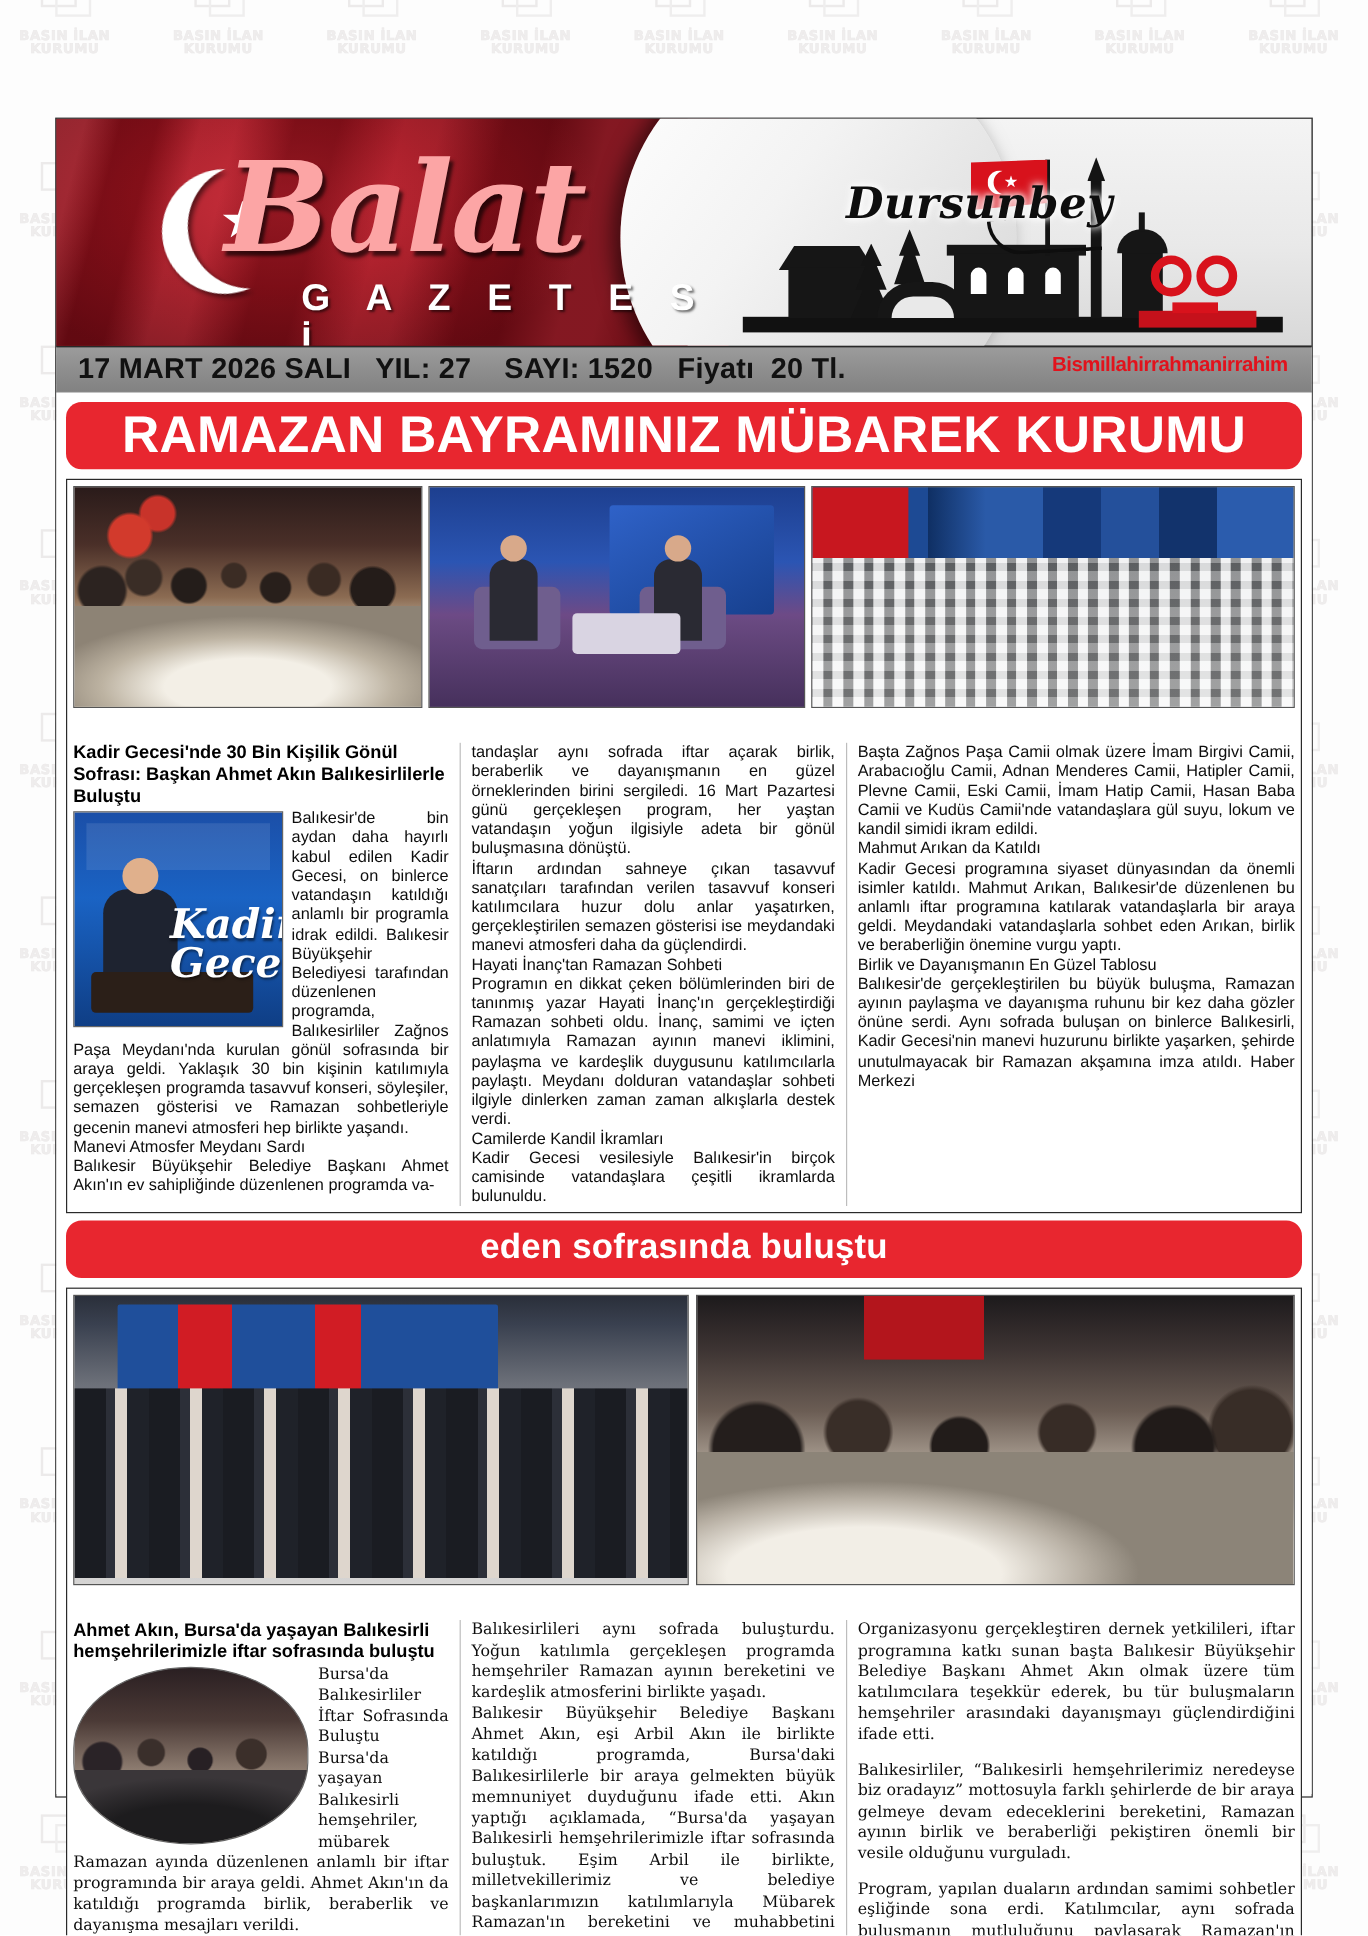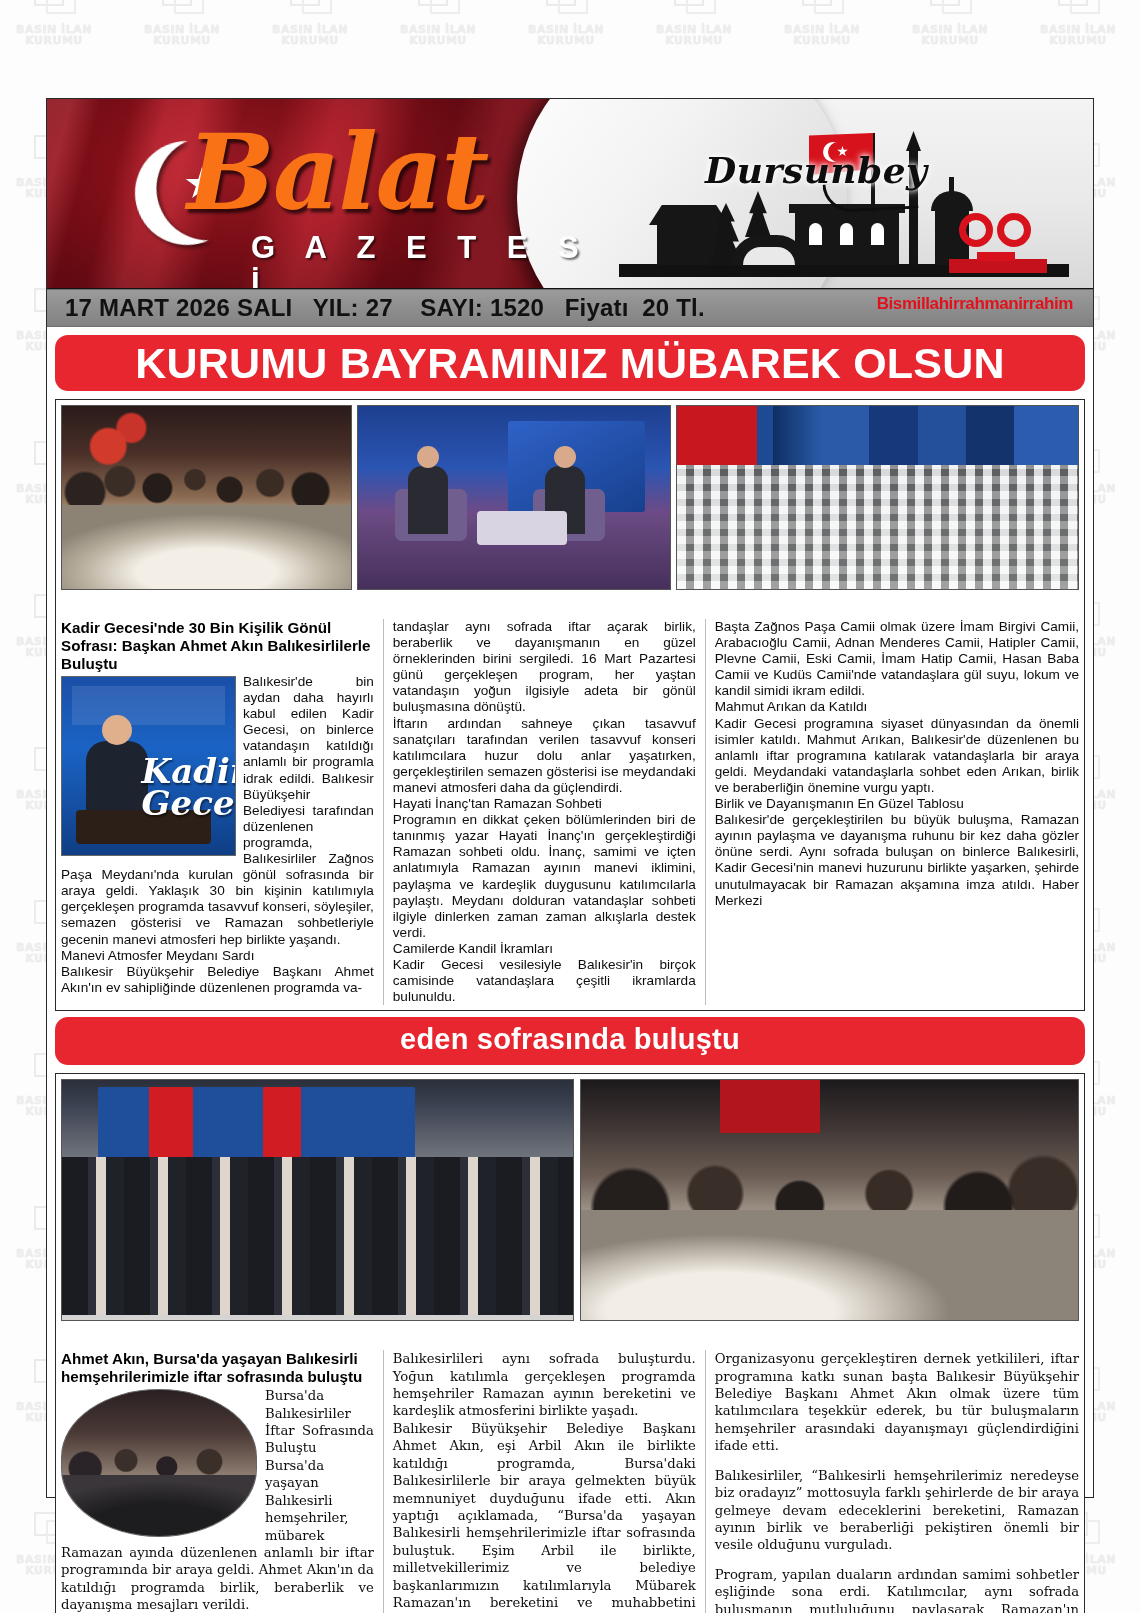--- a/index.html
+++ b/index.html
@@ -123,21 +123,21 @@
     clip-path: polygon(50% 0%, 61% 35%, 98% 35%, 68% 57%, 79% 91%, 50% 70%, 21% 91%, 32% 57%, 2% 35%, 39% 35%);
     filter: drop-shadow(2px 3px 2px rgba(0,0,0,.5));
   }
   #balat {
     position: absolute; left: 140px; top: 22px;
     font-family: "DejaVu Serif", serif;
     font-style: italic;
     font-weight: 700;
     font-size: 104px;
     line-height: 104px;
-    color: #f97316;
+    color: #fca5a5;
     letter-spacing: -2px;
     text-shadow: 3px 4px 3px rgba(0,0,0,.65);
   }
   #gazetesi {
     position: absolute; left: 204px; top: 131px;
     font-family: "Liberation Sans", sans-serif;
     font-weight: 700;
     font-size: 31px;
     letter-spacing: 11px;
     color: #ffffff;
@@ -1361,21 +1361,21 @@
       </div>
     </div>
 
     <div id="datebar">
       <div id="dateline">17 MART 2026 SALI   YIL: 27    SAYI: 1520   Fiyatı  20 Tl.</div>
       <div id="besmele">Bismillahirrahmanirrahim</div>
     </div>
 
     <div id="body">
 
-      <div class="banner" id="banner1">KURUMU BAYRAMINIZ MÜBAREK OLSUN</div>
+      <div class="banner" id="banner1">RAMAZAN BAYRAMINIZ MÜBAREK KURUMU</div>
 
       <div class="article-box">
         <div class="photos">
           <div class="photo ph1">
               <div class="heads"></div>
             </div>
           <div class="photo ph2">
             <div class="panel"></div>
               <div class="stage"></div>
             <div class="chairL"></div>

